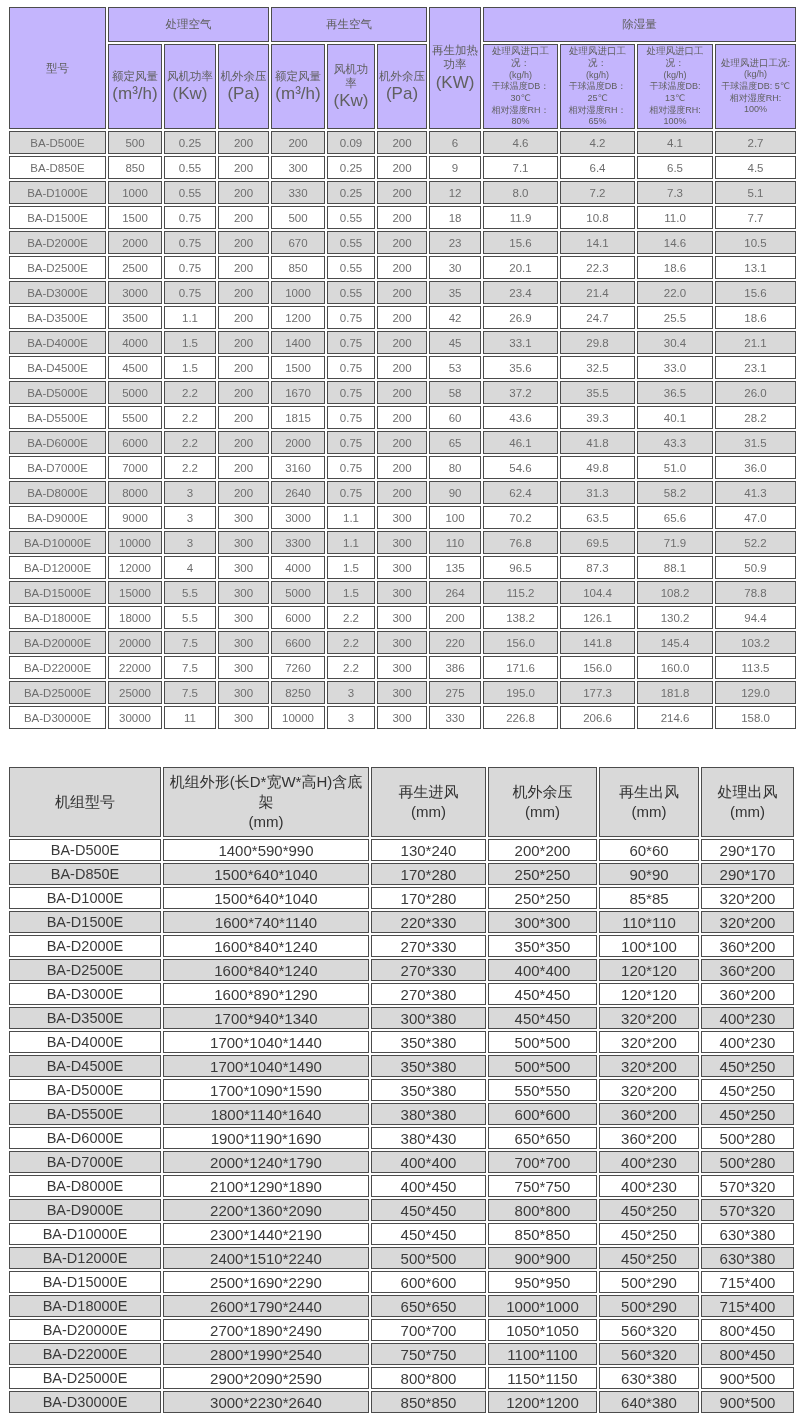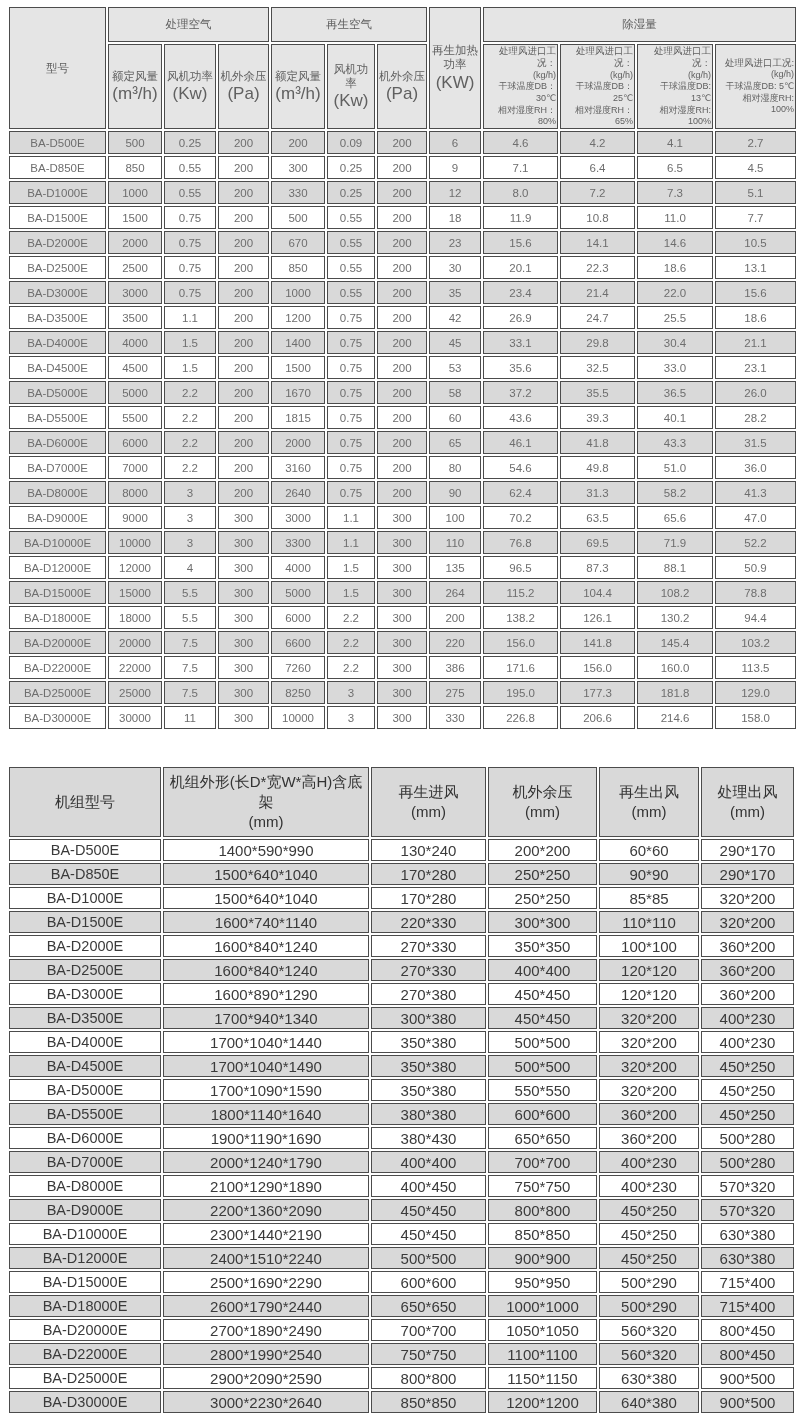--- a/index.html
+++ b/index.html
@@ -1,27 +1,27 @@
 <!DOCTYPE html>
 <html><head>
 <meta charset="utf-8">
 <style>
   html,body{margin:0;padding:0;background:#ffffff;}
   body{width:800px;font-family:"Liberation Sans","DejaVu Sans",sans-serif;}
   .wrap{padding:5px 4px 4px 7px;}
   table{border-collapse:separate;border-spacing:2px;table-layout:fixed;width:789px;}
   th,td{border:1px solid #4c4c4c;box-sizing:border-box;text-align:center;vertical-align:middle;overflow:hidden;padding:0 1px;}
   
-  #table1 th{background:#e5e5e5;color:#606060;font-weight:400;font-size:11.5px;line-height:1.25;margin-top:8px;}
+  #table1 th{background:#c4b5fd;color:#606060;font-weight:400;font-size:11.5px;line-height:1.25;margin-top:8px;}
   #table1 td{color:#6e6e6e;font-size:11.5px;height:23px;background:#fff;}
   #table1 tbody tr:nth-child(odd) td{background:#d9d9d9;}
   #table1 .group-row th{height:35px;}
   #table1 .sub-row th{height:63px;}
   #table1 .unit{display:block;font-size:17px;}
-  #table1 .cond{font-size:9px;line-height:1.3;text-align:right;}
+  #table1 .cond{font-size:9px;line-height:1.3;}
   #table1 .cond .t{font-size:9.5px;}
   
   #table2{margin-top:34px;}
   #table2 th{background:#d9d9d9;color:#333333;font-weight:400;font-size:15px;line-height:1.35;height:70px;}
   #table2 td{color:#3a3a3a;font-size:15px;height:22px;background:#fff;}
   #table2 tbody tr:nth-child(even) td{background:#d9d9d9;}
   #table2 td:first-child{font-size:14.5px;}
 </style>
 </head>
 <body>

